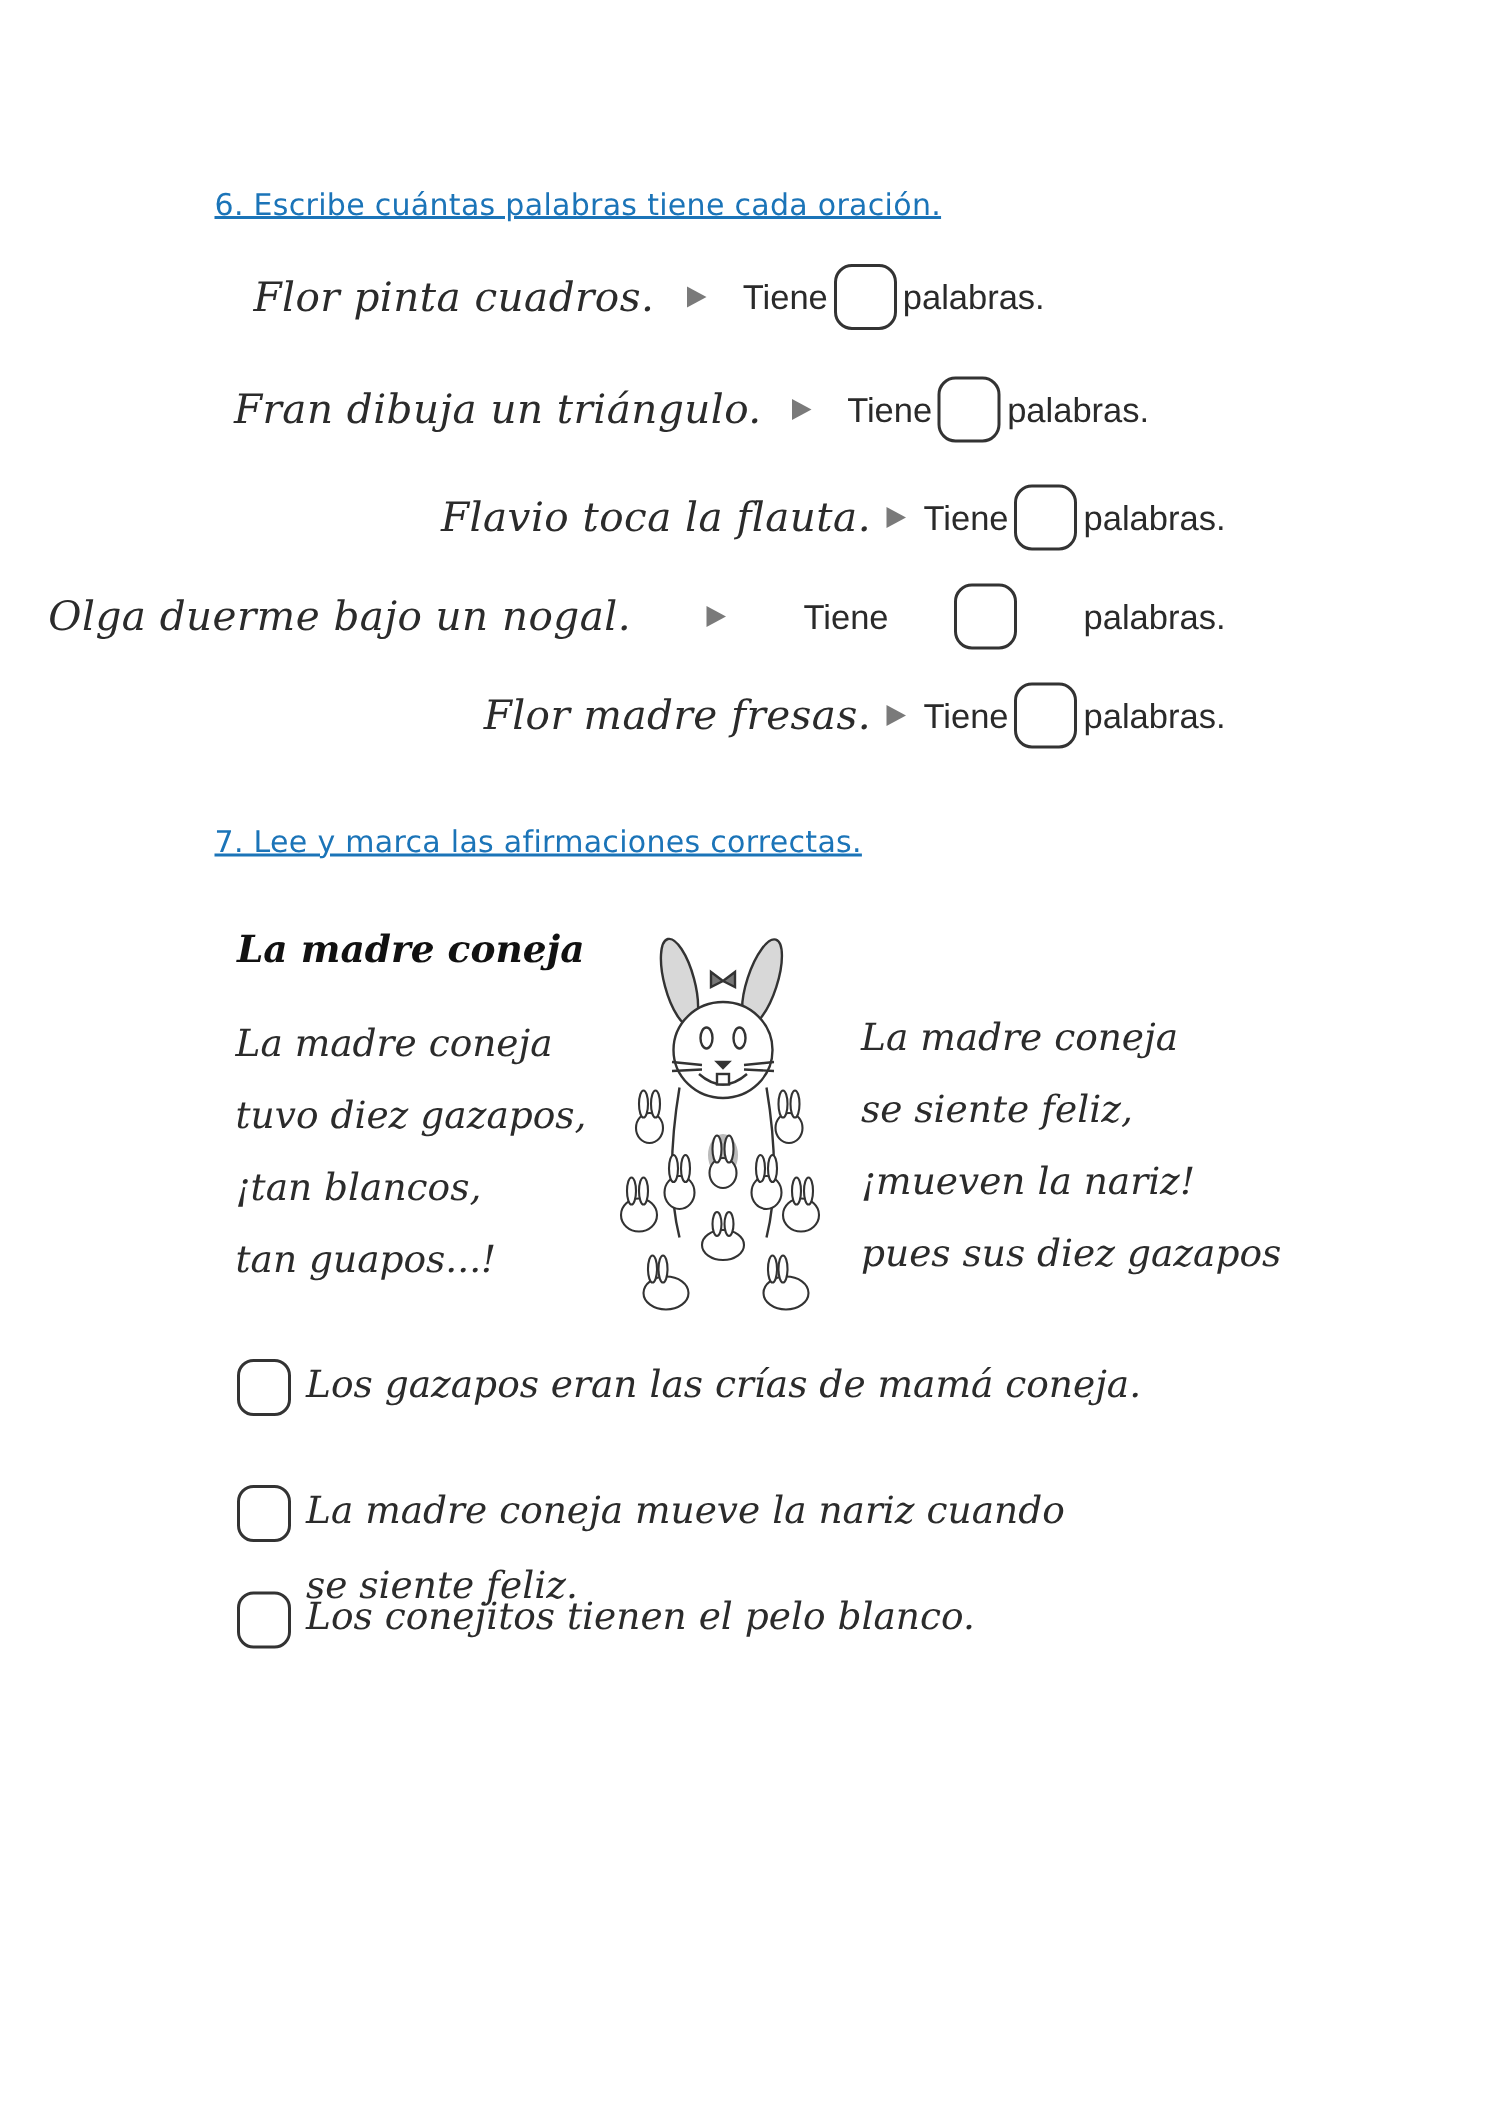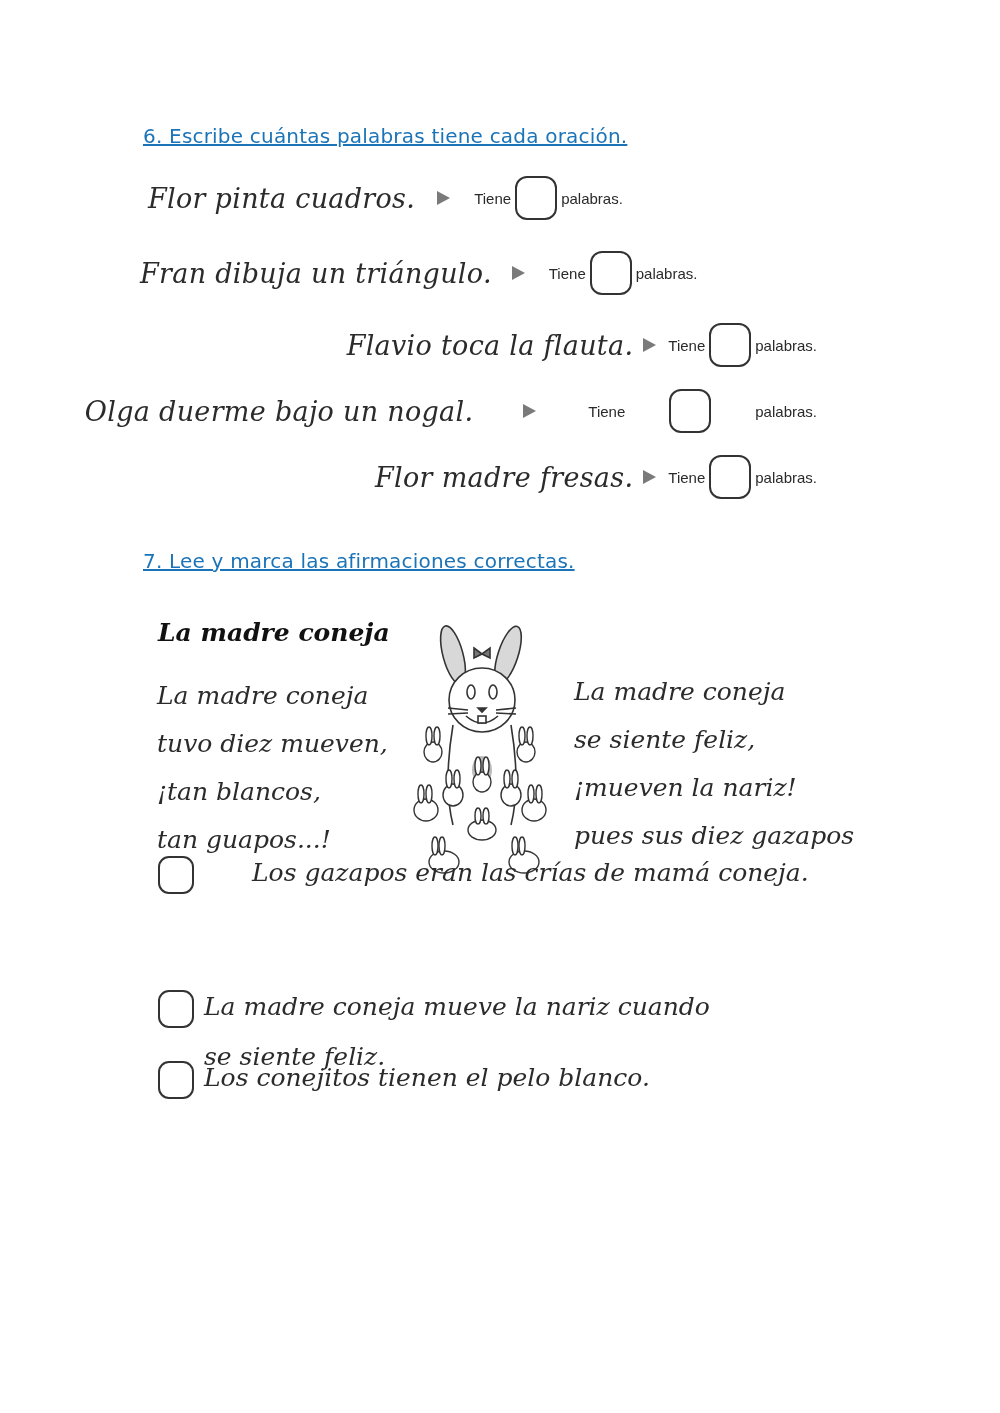--- a/index.html
+++ b/index.html
@@ -17,21 +17,21 @@
     position: absolute; height: 40px;
     display: flex; align-items: center; white-space: nowrap;
   }
   .row .sentence { font-size: 27px; letter-spacing: 0.3px; }
   .row .arrow {
     display: inline-block; width: 0; height: 0;
     border-top: 7px solid transparent; border-bottom: 7px solid transparent;
     border-left: 13px solid #7a7a7a; margin: 0 12px 0 10px;
   }
   .row .tiene, .row .palabras {
-    font-family: "Liberation Sans", sans-serif; font-size: 15px; color: #2a2a2a;
+    font-family: "Liberation Sans", sans-serif; font-size: 23px; color: #2a2a2a;
   }
   .row .box {
     display: inline-block; width: 38px; height: 40px;
     border: 2px solid #333; border-radius: 12px; margin: 0 4px; background: #fff;
   }
   .poem-title {
     position: absolute; left: 158px; top: 618px;
     font-size: 25px; color: #111; font-weight: bold;
     font-family: "DejaVu Serif", serif; font-style: italic;
   }
@@ -43,29 +43,29 @@
     margin-right: 10px; flex: none; background: #fff;
   }
   .check-text { font-size: 25px; line-height: 50px; margin-top: -8px; }
   .bunny { position: absolute; left: 408px; top: 620px; width: 150px; height: 262px; }
 </style>
 </head>
 <body>
 
 <div class="heading" style="top:124px;">6. Escribe cuántas palabras tiene cada oración.</div>
 
-<div class="row" style="left:148px; top:178px;">
+<div class="row" style="left:169px; top:178px;">
   <span class="cursive sentence">Flor pinta cuadros.</span>
   <span class="arrow" style="margin-left:22px;margin-right:24px;"></span>
   <span class="tiene">Tiene</span>
   <span class="box"></span>
   <span class="palabras">palabras.</span>
 </div>
 
-<div class="row" style="left:140px; top:253px;">
+<div class="row" style="left:156px; top:253px;">
   <span class="cursive sentence">Fran dibuja un triángulo.</span>
   <span class="arrow" style="margin-left:20px;margin-right:24px;"></span>
   <span class="tiene">Tiene</span>
   <span class="box"></span>
   <span class="palabras">palabras.</span>
 </div>
 
 <div class="row" style="right:183px; top:325px;">
   <span class="cursive sentence">Flavio toca la flauta.</span>
   <span class="arrow"></span>
@@ -89,21 +89,21 @@
   <span class="box"></span>
   <span class="palabras">palabras.</span>
 </div>
 
 <div class="heading" style="top:549px;">7. Lee y marca las afirmaciones correctas.</div>
 
 <div class="poem-title">La madre coneja</div>
 
 <div class="poem-col cursive" style="left:157px; top:672px;">
   <div class="poem-line">La madre coneja</div>
-  <div class="poem-line">tuvo diez mueven,</div>
+  <div class="poem-line">tuvo diez gazapos,</div>
   <div class="poem-line">¡tan blancos,</div>
   <div class="poem-line">tan guapos...!</div>
 </div>
 
 <svg class="bunny" viewBox="0 0 150 262">
   <g fill="none" stroke="#333" stroke-width="1.6">
     <ellipse cx="45" cy="35" rx="10" ry="30" transform="rotate(-15 45 35)" fill="#d8d8d8"></ellipse>
     <ellipse cx="100" cy="35" rx="10" ry="30" transform="rotate(18 100 35)" fill="#d8d8d8"></ellipse>
     <path d="M66 28 l8 6 l8 -6 l0 10 l-8 -4 l-8 4 z" fill="#777"></path>
     <ellipse cx="74" cy="80" rx="33" ry="32" fill="#fff"></ellipse>
@@ -170,21 +170,21 @@
   </g>
 </svg>
 
 <div class="poem-col cursive" style="left:574px; top:668px;">
   <div class="poem-line">La madre coneja</div>
   <div class="poem-line">se siente feliz,</div>
   <div class="poem-line">¡mueven la nariz!</div>
   <div class="poem-line">pues sus diez gazapos</div>
 </div>
 
-<div class="check-row" style="top:856px;gap:48px;">
+<div class="check-row" style="top:906px;">
   <div class="check-box"></div>
   <div class="cursive check-text">Los gazapos eran las crías de mamá coneja.</div>
 </div>
 
 <div class="check-row" style="top:990px;">
   <div class="check-box"></div>
   <div>
     <div class="cursive check-text">La madre coneja mueve la nariz cuando</div>
     <div class="cursive check-text" style="margin-top:0;">se siente feliz.</div>
   </div>

